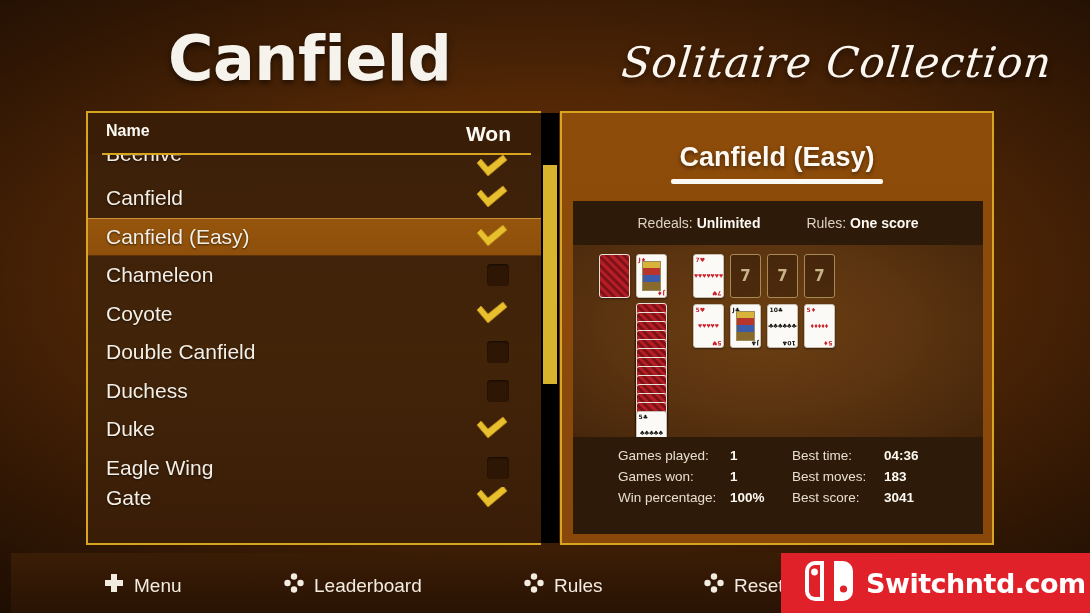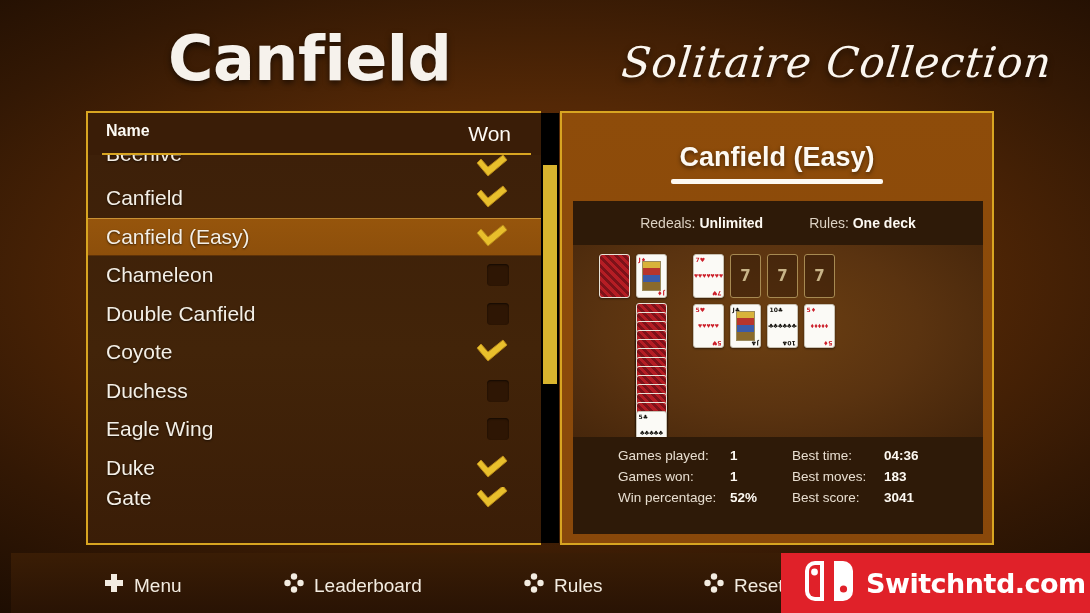--- a/index.html
+++ b/index.html
@@ -61,21 +61,21 @@
     position: relative;
     height: 42px;
     background: #3a1d07;
   }
   .list-head .col-name {
     position: absolute; left: 18px; top: 9px;
     font-size: 16px; font-weight: bold; color: #fdfaf4;
   }
   .list-head .col-won {
     position: absolute; right: 30px; top: 9px;
-    font-size: 21px; font-weight: normal; color: #fdfaf4; margin-left: 24px;
+    font-size: 21px; font-weight: bold; color: #fdfaf4; margin-left: 24px;
   }
   .head-rule {
     position: absolute; left: 14px; right: 10px; bottom: 0;
     height: 2px; background: #d8a521;
   }
 
   .list-body {
     position: relative;
     height: 390px;
     background: linear-gradient(180deg, #3d2009 0%, #422409 50%, #3a1d07 100%);
@@ -328,46 +328,46 @@
             <svg viewBox="0 0 34 26">
               <path d="M2 9 L6 5 L13 13 L28 1 L32 6 L13 22 Z" fill="#e8bf2c" stroke="#b8891a" stroke-width="1"></path>
             </svg>
           </div>
         </div>
         <div class="row">
           <div class="row-label">Chameleon</div>
           <div class="mark empty"></div>
         </div>
         <div class="row">
-          <div class="row-label">Double Canfield</div>
-          <div class="mark empty"></div>
-        </div>
-        <div class="row">
           <div class="row-label">Coyote</div>
           <div class="mark check">
             <svg viewBox="0 0 34 26">
               <path d="M2 9 L6 5 L13 13 L28 1 L32 6 L13 22 Z" fill="#e8bf2c" stroke="#b8891a" stroke-width="1"></path>
             </svg>
           </div>
         </div>
         <div class="row">
+          <div class="row-label">Double Canfield</div>
+          <div class="mark empty"></div>
+        </div>
+        <div class="row">
           <div class="row-label">Duchess</div>
-          <div class="mark empty"></div>
-        </div>
-        <div class="row">
-          <div class="row-label">Eagle Wing</div>
           <div class="mark empty"></div>
         </div>
         <div class="row">
           <div class="row-label">Duke</div>
           <div class="mark check">
             <svg viewBox="0 0 34 26">
               <path d="M2 9 L6 5 L13 13 L28 1 L32 6 L13 22 Z" fill="#e8bf2c" stroke="#b8891a" stroke-width="1"></path>
             </svg>
           </div>
+        </div>
+        <div class="row">
+          <div class="row-label">Eagle Wing</div>
+          <div class="mark empty"></div>
         </div>
         <div class="row clipped-bottom">
           <div class="row-label">Gate</div>
           <div class="mark check">
             <svg viewBox="0 0 34 26">
               <path d="M2 9 L6 5 L13 13 L28 1 L32 6 L13 22 Z" fill="#e8bf2c" stroke="#b8891a" stroke-width="1"></path>
             </svg>
           </div>
         </div>
       </div>
@@ -381,21 +381,21 @@
     <div class="detail-title">Canfield (Easy)</div>
     <div class="title-rule"></div>
 
     <div class="info-bar">
       <div>
         <span class="lbl">Redeals:</span>
         <span class="val">Unlimited</span>
       </div>
       <div>
         <span class="lbl">Rules:</span>
-        <span class="val">One deck</span>
+        <span class="val">One score</span>
       </div>
     </div>
 
     <div class="board" id="board">
         <div class="card back" style="left: 26px; top: 9px;"></div>
         <div class="card court" style="left: 63px; top: 9px;">
           <div class="pip-tl red">J♦</div>
           <div class="court-art"></div>
           <div class="pip-br red">J♦</div>
         </div>
@@ -456,21 +456,21 @@
       <div class="stats-grid" id="stats-grid">
           <div class="lbl">Games played:</div>
           <div class="val">1</div>
           <div class="lbl">Best time:</div>
           <div class="val">04:36</div>
           <div class="lbl">Games won:</div>
           <div class="val">1</div>
           <div class="lbl">Best moves:</div>
           <div class="val">183</div>
           <div class="lbl">Win percentage:</div>
-          <div class="val">52%</div>
+          <div class="val">100%</div>
           <div class="lbl">Best score:</div>
           <div class="val">3041</div>
         </div>
     </div>
   </div>
 
   <div class="toolbar">
     <div class="tb-item" style="left:92px">
       <span class="tb-icon">
         <svg width="22" height="22" viewBox="0 0 22 22">

